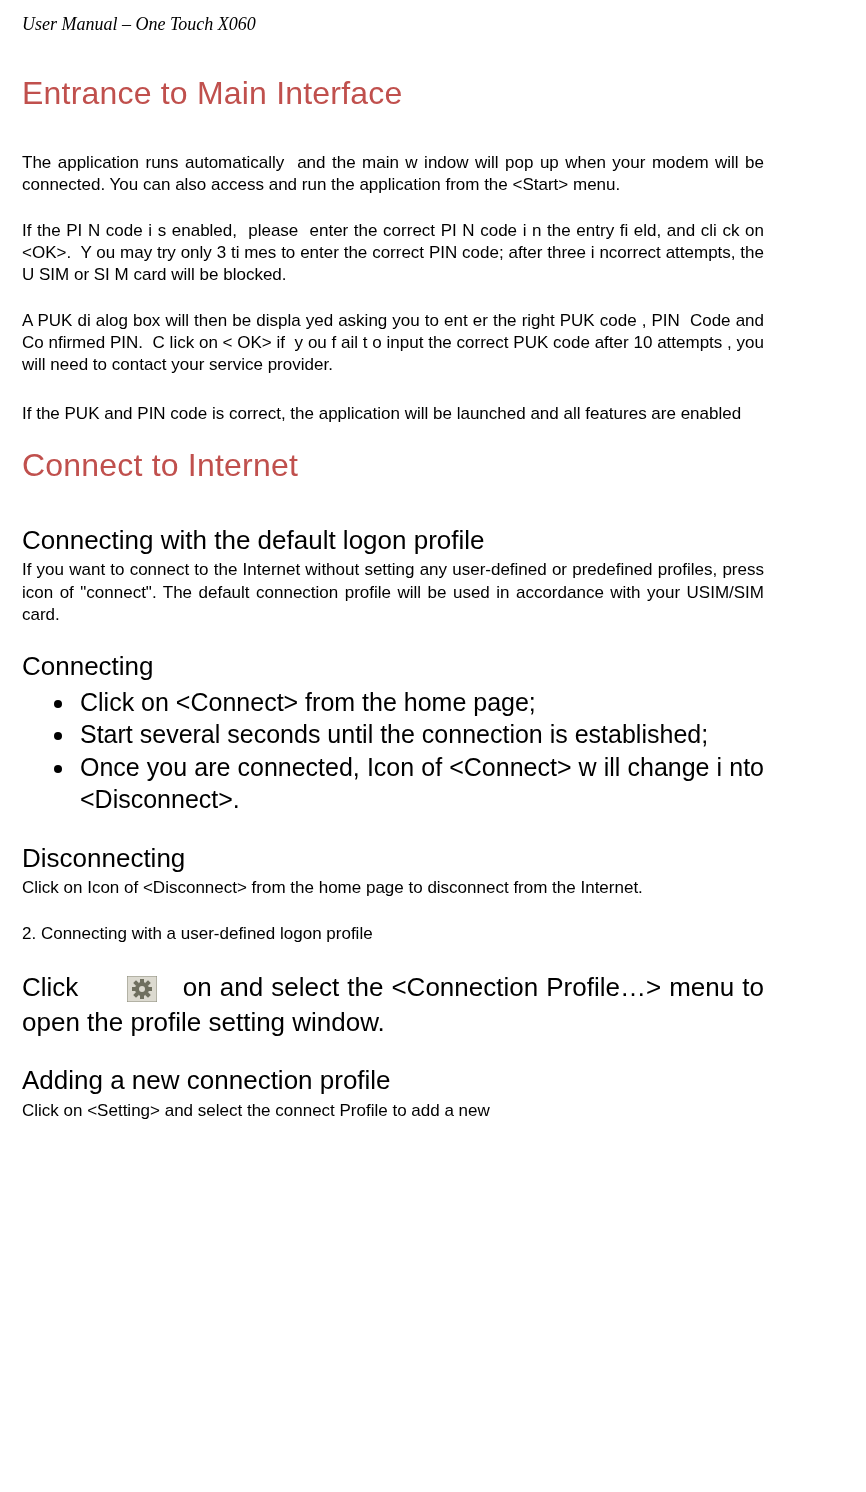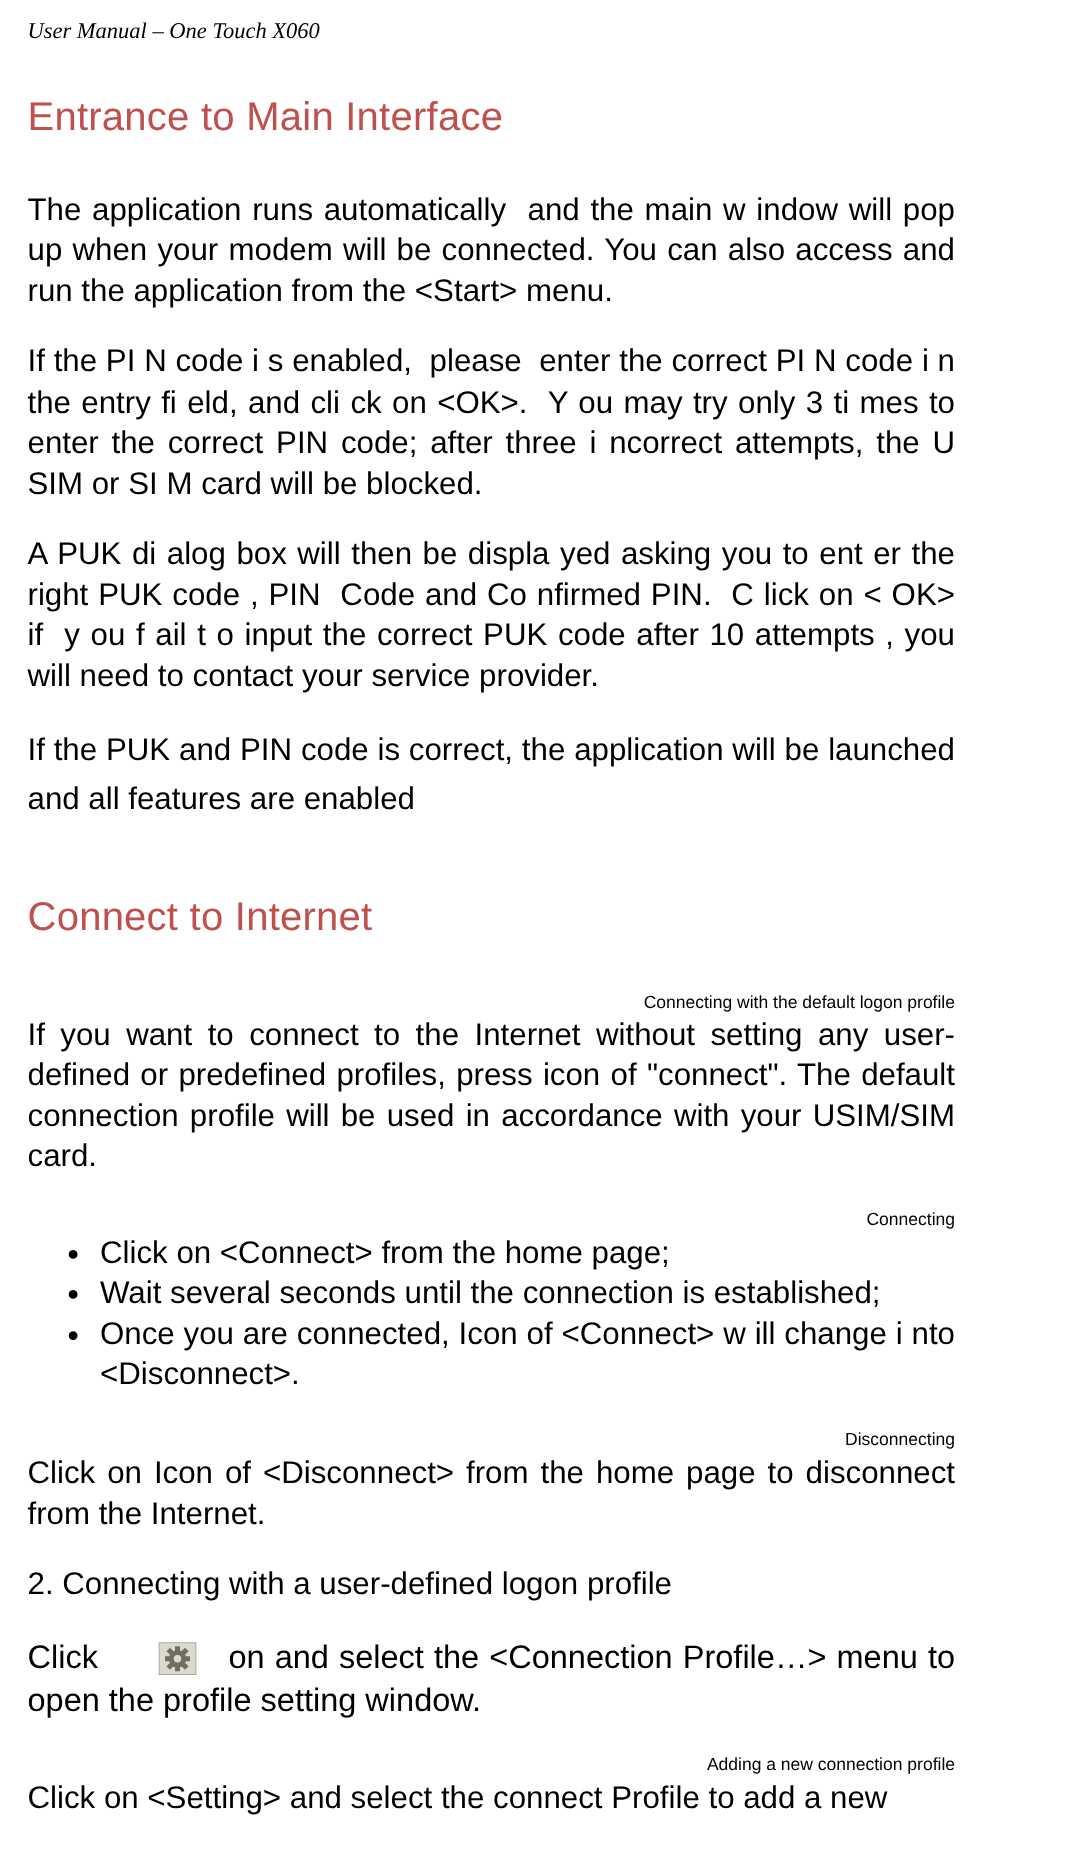--- a/index.html
+++ b/index.html
@@ -24,34 +24,33 @@
   .h1 {
     color: #d9534f;
     color: #c0504d;
     font-size: 32px;
     font-weight: 400;
     letter-spacing: 0.2px;
     margin: 0 0 40px 0;
     line-height: 1.15;
   }
   .body-text {
-    font-size: 25px;
+    font-size: 17px;
     line-height: 1.3;
     text-align: justify;
     margin: 0 0 24px 0;
     white-space: pre-wrap;
   }
   .body-text.nogap {
     margin-bottom: 4px;
   }
   .subhead {
-    font-size: 14px;
+    font-size: 26px;
     line-height: 1.3;
     margin: 0 0 2px 0;
-    text-align: right;
   }
   ul.bullets {
     font-size: 25px;
     line-height: 1.3;
     margin: 0 0 26px 0;
     padding: 0 0 0 54px;
     text-align: justify;
   }
   ul.bullets li {
     list-style: disc;
@@ -81,31 +80,31 @@
   <div class="running-head">User Manual – One Touch X060</div>
 
   <div class="h1">Entrance to Main Interface</div>
 
   <p class="body-text">The application runs automatically  and the main w indow will pop up when your modem will be connected. You can also access and run the application from the &lt;Start&gt; menu.</p>
 
   <p class="body-text">If the PI N code i s enabled,  please  enter the correct PI N code i n the entry fi eld, and cli ck on &lt;OK&gt;.  Y ou may try only 3 ti mes to enter the correct PIN code; after three i ncorrect attempts, the U SIM or SI M card will be blocked.</p>
 
   <p class="body-text">A PUK di alog box will then be displa yed asking you to ent er the right PUK code , PIN  Code and Co nfirmed PIN.  C lick on &lt; OK&gt; if  y ou f ail t o input the correct PUK code after 10 attempts , you will need to contact your service provider.</p>
 
-  <p class="body-text" style="margin-bottom:56px; line-height:1.55;">If the PUK and PIN code is correct, the application will be launched and all features are enabled</p>
+  <p class="body-text" style="margin-bottom:20px; line-height:1.55;">If the PUK and PIN code is correct, the application will be launched and all features are enabled</p>
 
   <div class="h1">Connect to Internet</div>
 
   <div class="subhead">Connecting with the default logon profile</div>
   <p class="body-text">If you want to connect to the Internet without setting any user-defined or predefined profiles, press icon of "connect". The default connection profile will be used in accordance with your USIM/SIM card.</p>
 
   <div class="subhead">Connecting</div>
   <ul class="bullets">
     <li>Click on &lt;Connect&gt; from the home page;</li>
-    <li>Wait several seconds until the connection is established;</li>
+    <li>Start several seconds until the connection is established;</li>
     <li>Once you are connected,  Icon of &lt;Connect&gt; w ill change i nto &lt;Disconnect&gt;.</li>
   </ul>
 
   <div class="subhead" style="margin-top:6px;">Disconnecting</div>
   <p class="body-text">Click on Icon of &lt;Disconnect&gt; from the home page to disconnect from the Internet.</p>
 
   <p class="body-text">2. Connecting with a user-defined logon profile</p>
 
   <p class="click-line">
     <span>Click</span>

